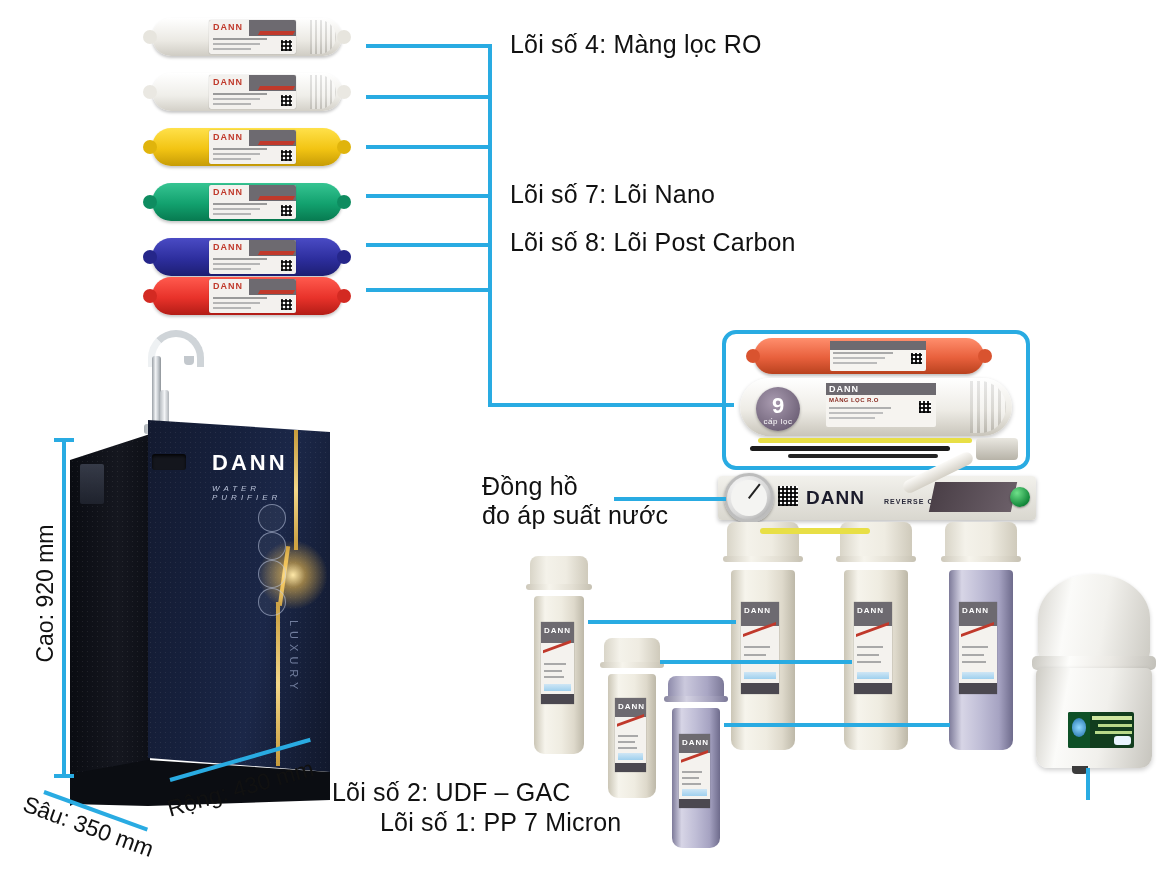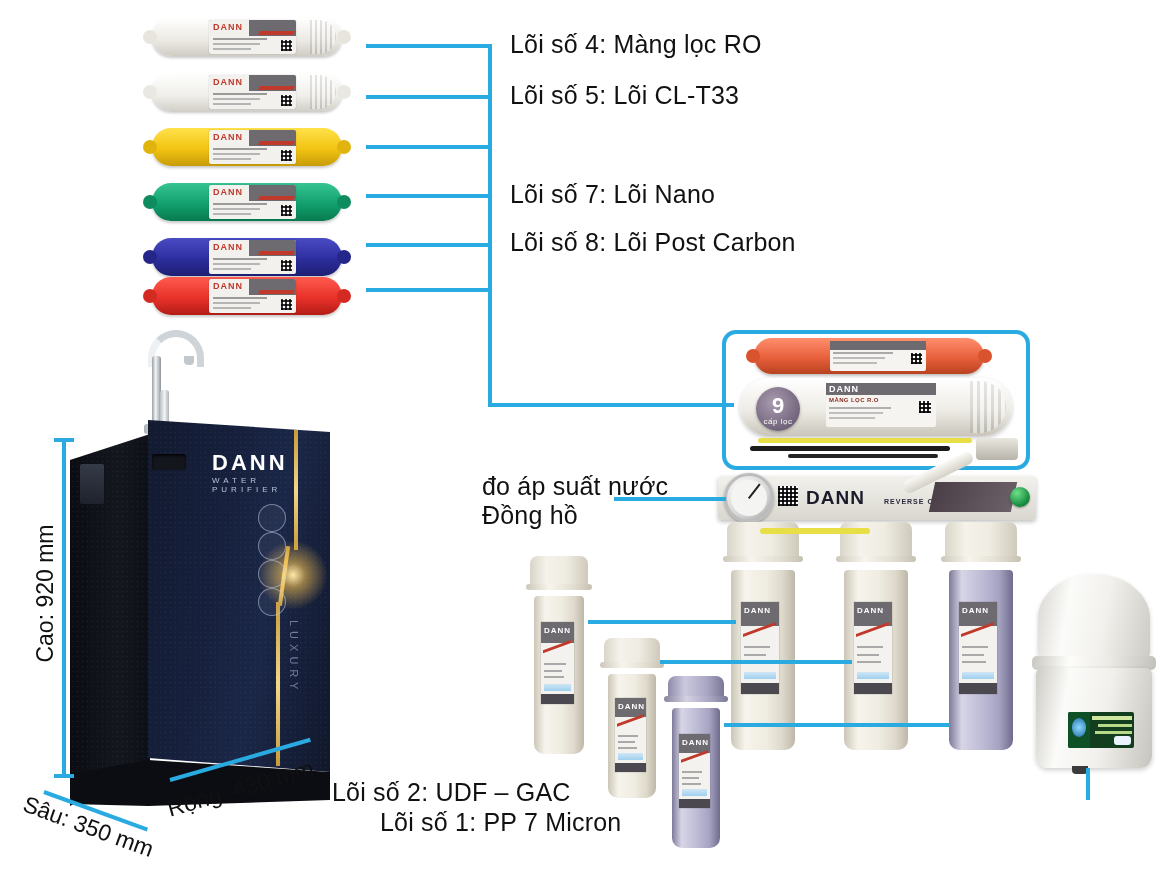--- a/index.html
+++ b/index.html
@@ -215,21 +215,20 @@
   <div class="line hline" style="left:366px;top:44px;width:126px;"></div>
   <div class="line hline" style="left:366px;top:95px;width:126px;"></div>
   <div class="line hline" style="left:366px;top:145px;width:126px;"></div>
   <div class="line hline" style="left:366px;top:194px;width:126px;"></div>
   <div class="line hline" style="left:366px;top:243px;width:126px;"></div>
   <div class="line hline" style="left:366px;top:288px;width:126px;"></div>
   <div class="line vline" style="left:488px;top:44px;height:363px;"></div>
   <div class="line hline" style="left:488px;top:403px;width:246px;"></div>
 
   <div class="lbl" style="left:510px;top:30px;">Lõi số 4: Màng lọc RO</div>
-  <div class="lbl" style="left:510px;top:81px;">Lõi số 5: Lõi CL-T33</div>
   <div class="lbl" style="left:510px;top:180px;">Lõi số 7: Lõi Nano</div>
   <div class="lbl" style="left:510px;top:228px;">Lõi số 8: Lõi Post Carbon</div>
 
   <div class="boxhl" style="left:722px;top:330px;width:308px;height:140px;"></div>
 
   <div class="abs" style="left:730px;top:334px;width:296px;height:132px;">
 
     <div class="abs" style="left:24px;top:4px;width:230px;height:36px;border-radius:18px;
                 background:linear-gradient(180deg,#ff8e6d,#e8603c 55%,#b9421f);box-shadow:0 2px 3px rgba(0,0,0,.25);">
       <div class="abs" style="left:-8px;top:11px;width:14px;height:14px;border-radius:50%;background:#d9532f;"></div>
@@ -390,22 +389,22 @@
     </div>
   </div>
 
   <div class="line hline" style="left:588px;top:620px;width:148px;"></div>
   <div class="line hline" style="left:660px;top:660px;width:192px;"></div>
   <div class="line hline" style="left:724px;top:723px;width:226px;"></div>
   <div class="line hline" style="left:614px;top:497px;width:112px;"></div>
   <div class="line vline" style="left:1086px;top:768px;height:32px;"></div>
 
   <div class="lbl" style="left:482px;top:472px;">
+    <div>Đồng hồ</div>
     <div>đo áp suất nước</div>
-    <div>Đồng hồ</div>
   </div>
   <div class="lbl" style="left:332px;top:778px;">Lõi số 2: UDF – GAC</div>
   <div class="lbl" style="left:380px;top:808px;">Lõi số 1: PP 7 Micron</div>
 
   <div class="faucet-arc" style="left:148px;top:330px;width:42px;height:30px;"></div>
   <div class="faucet-stem" style="left:152px;top:356px;width:9px;height:76px;"></div>
   <div class="faucet-handle" style="left:160px;top:390px;width:9px;height:36px;"></div>
   <div class="faucet-base" style="left:144px;top:424px;width:26px;height:10px;"></div>
   <div class="abs" style="left:184px;top:356px;width:10px;height:9px;background:#c3c8cd;border-radius:0 0 4px 4px;"></div>
 
@@ -415,21 +414,21 @@
       <div class="dots"></div>
       <div class="abs" style="left:10px;top:30px;width:24px;height:40px;background:linear-gradient(180deg,#3a3f4d,#20242f);
                   border-radius:2px;opacity:.9;"></div>
     </div>
 
     <div class="cab-front" style="left:88px;top:0;width:182px;height:352px;clip-path:polygon(0 0,100% 12px,100% 100%,0 96%);">
       <div class="dots"></div>
       <div class="abs" style="left:4px;top:34px;width:34px;height:16px;background:#14161d;border-radius:3px;
                   box-shadow:inset 0 2px 3px rgba(0,0,0,.8);"></div>
       <div class="abs" style="left:64px;top:30px;color:#fff;font-size:22px;font-weight:bold;letter-spacing:3px;">DANN</div>
-      <div class="abs" style="left:64px;top:56px;color:#b9c2d8;font-size:8px;letter-spacing:4px;">WATER PURIFIER</div>
+      <div class="abs" style="left:64px;top:64px;color:#b9c2d8;font-size:8px;letter-spacing:4px;font-style:italic;">WATER PURIFIER</div>
       <div class="gold" style="left:146px;top:10px;height:120px;"></div>
       <div class="gold" style="left:134px;top:126px;height:60px;transform:rotate(8deg);"></div>
       <div class="gold" style="left:128px;top:182px;height:164px;"></div>
       <div class="glow" style="left:110px;top:120px;"></div>
       <div class="badge" style="left:110px;top:84px;"></div>
       <div class="badge" style="left:110px;top:112px;"></div>
       <div class="badge" style="left:110px;top:140px;"></div>
       <div class="badge" style="left:110px;top:168px;"></div>
       <div class="luxury" style="left:140px;top:200px;">LUXURY</div>
     </div>

